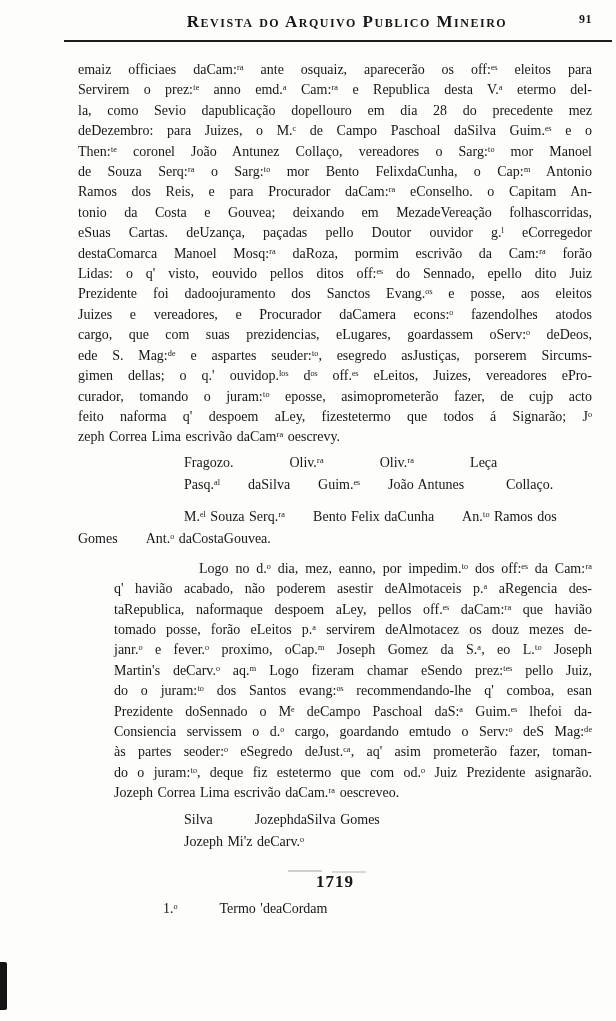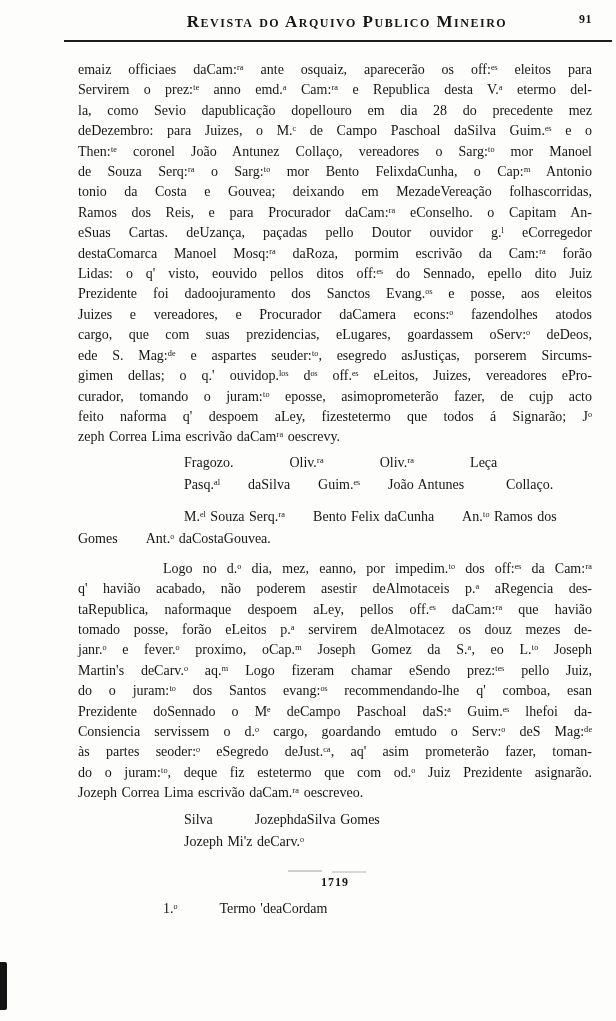--- a/index.html
+++ b/index.html
@@ -55,29 +55,29 @@
     text-align: justify;
     text-align-last: justify;
   }
   .paragraph .line.indent { text-indent: 85px; }
   .signatures .line { line-height: 22px; }
   .signatures .line.indent { text-indent: 106px; }
   .term .line.indent { text-indent: 85px; }
 
   .block.signatures-1 { margin-top: 4px; }
   .block.signatures-2 { margin-top: 10px; }
-  .block.paragraph-2  { margin-top: 9px; }
+  .block.paragraph-2  { margin-top: 9px; margin-left: 36px; }
   .block.signatures-3 { margin-top: 5px; }
   .block.heading-year { margin-top: 19px; }
   .block.term         { margin-top: 7px; }
 
   .heading-year .line {
     text-align: center;
     font-weight: 700;
-    font-size: 12px;
+    font-size: 17px;
     letter-spacing: 1px;
   }
 
   
   .ink-mark {
     position: absolute;
     left: 0; top: 962px;
     width: 7px; height: 48px;
     background: #141414;
     border-radius: 0 2px 2px 0;
@@ -103,22 +103,22 @@
   <div class="rule"></div>
 
   <div class="content">
       <div class="block paragraph paragraph-1">
         <div class="line just">emaiz officiaes daCam:ʳᵃ ante osquaiz, aparecerão os off:ᵉˢ eleitos para</div>
         <div class="line just">Servirem o prez:ᵗᵉ anno emd.ᵃ Cam:ʳᵃ e Republica desta V.ᵃ etermo del-</div>
         <div class="line just">la, como Sevio dapublicação dopellouro em dia 28 do precedente mez</div>
         <div class="line just">deDezembro: para Juizes, o M.ᶜ de Campo Paschoal daSilva Guim.ᵉˢ e o</div>
         <div class="line just">Then:ᵗᵉ coronel João Antunez Collaço, vereadores o Sarg:ᵗᵒ mor Manoel</div>
         <div class="line just">de Souza Serq:ʳᵃ o Sarg:ᵗᵒ mor Bento FelixdaCunha, o Cap:ᵐ Antonio</div>
+        <div class="line just">Ramos dos Reis, e para Procurador daCam:ʳᵃ eConselho. o Capitam An-</div>
         <div class="line just">tonio da Costa e Gouvea; deixando em MezadeVereação folhascorridas,</div>
-        <div class="line just">Ramos dos Reis, e para Procurador daCam:ʳᵃ eConselho. o Capitam An-</div>
         <div class="line just">eSuas Cartas. deUzança, paçadas pello Doutor ouvidor g.ˡ eCorregedor</div>
         <div class="line just">destaComarca Manoel Mosq:ʳᵃ daRoza, pormim escrivão da Cam:ʳᵃ forão</div>
         <div class="line just">Lidas: o q' visto, eouvido pellos ditos off:ᵉˢ do Sennado, epello dito Juiz</div>
         <div class="line just">Prezidente foi dadoojuramento dos Sanctos Evang.ᵒˢ e posse, aos eleitos</div>
         <div class="line just">Juizes e vereadores, e Procurador daCamera econs:ᵒ fazendolhes atodos</div>
         <div class="line just">cargo, que com suas prezidencias, eLugares, goardassem oServ:ᵒ deDeos,</div>
         <div class="line just">ede S. Mag:ᵈᵉ e aspartes seuder:ᵗᵒ, esegredo asJustiças, porserem Sircums-</div>
         <div class="line just">gimen dellas; o q.' ouvidop.ˡᵒˢ dᵒˢ off.ᵉˢ eLeitos, Juizes, vereadores ePro-</div>
         <div class="line just">curador, tomando o juram:ᵗᵒ eposse, asimoprometerão fazer, de cujp acto</div>
         <div class="line just">feito naforma q' despoem aLey, fizestetermo que todos á Signarão; Jᵒ</div>

